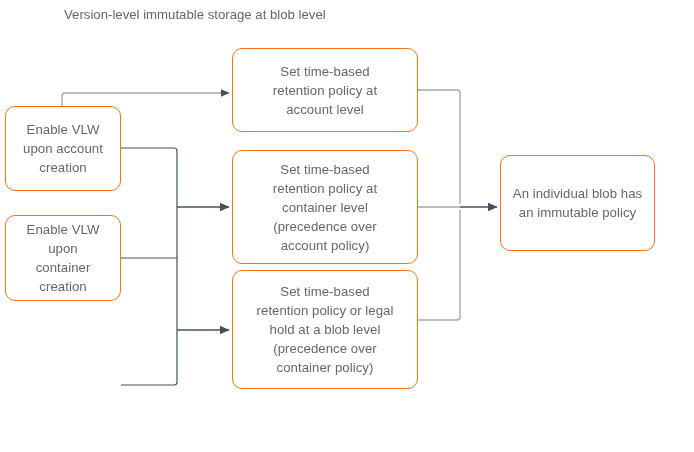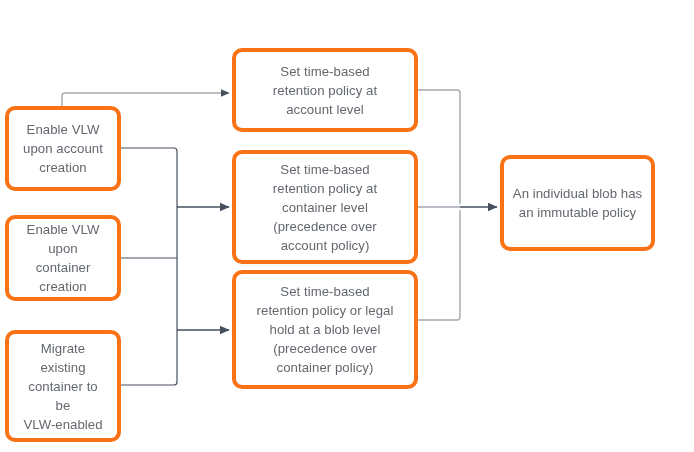--- a/index.html
+++ b/index.html
@@ -22,21 +22,21 @@
     position: absolute;
     left: 0;
     top: 0;
     width: 694px;
     height: 452px;
     pointer-events: none;
   }
   .node {
     position: absolute;
     box-sizing: border-box;
-    border: 4px solid #f97316;
+    border: 1px solid #f97316;
     border-radius: 10px;
     background: #ffffff;
     color: #63686e;
     display: flex;
     align-items: center;
     justify-content: center;
     text-align: center;
     font-size: 13.2px;
     line-height: 19px;
     letter-spacing: 0.05px;
@@ -69,20 +69,21 @@
   #node-retention-blob        { left: 232px; top: 270px; width: 186px; height: 119px; }
 
   
   #node-immutable-policy      { left: 500px; top: 155px; width: 155px; height: 96px; }
 </style>
 </head>
 <body>
 
 <div id="canvas">
 
+  <div id="diagram-title">Version-level immutable storage at blob level</div>
 
   <svg id="edges" viewBox="0 0 694 452" width="694" height="452">
     <defs>
       <marker id="arrow-dark" viewBox="0 0 10 10" refX="9.4" refY="5" markerWidth="6.2" markerHeight="6.2" orient="auto-start-reverse">
         <path d="M 0 0.6 L 10 5 L 0 9.4 z" fill="#46505c"></path>
       </marker>
     </defs>
 
     <g>
       <path d="M 62 106 L 62 96 Q 62 93 65 93 L 229 93" fill="none" stroke="#a3a9b0" stroke-width="1.4" marker-end="url(#arrow-dark)"></path>
@@ -135,27 +136,20 @@
 creation</span>
   </div>
 
   <div class="node" id="node-enable-vlw-container">
     <span class="node-text">Enable VLW
 upon
 container
 creation</span>
   </div>
 
-  <div class="node" id="node-migrate-container">
-    <span class="node-text">Migrate
-existing
-container to
-be
-VLW-enabled</span>
-  </div>
 
   <div class="node" id="node-retention-account">
     <span class="node-text">Set time-based
 retention policy at
 account level</span>
   </div>
 
   <div class="node" id="node-retention-container">
     <span class="node-text">Set time-based
 retention policy at

